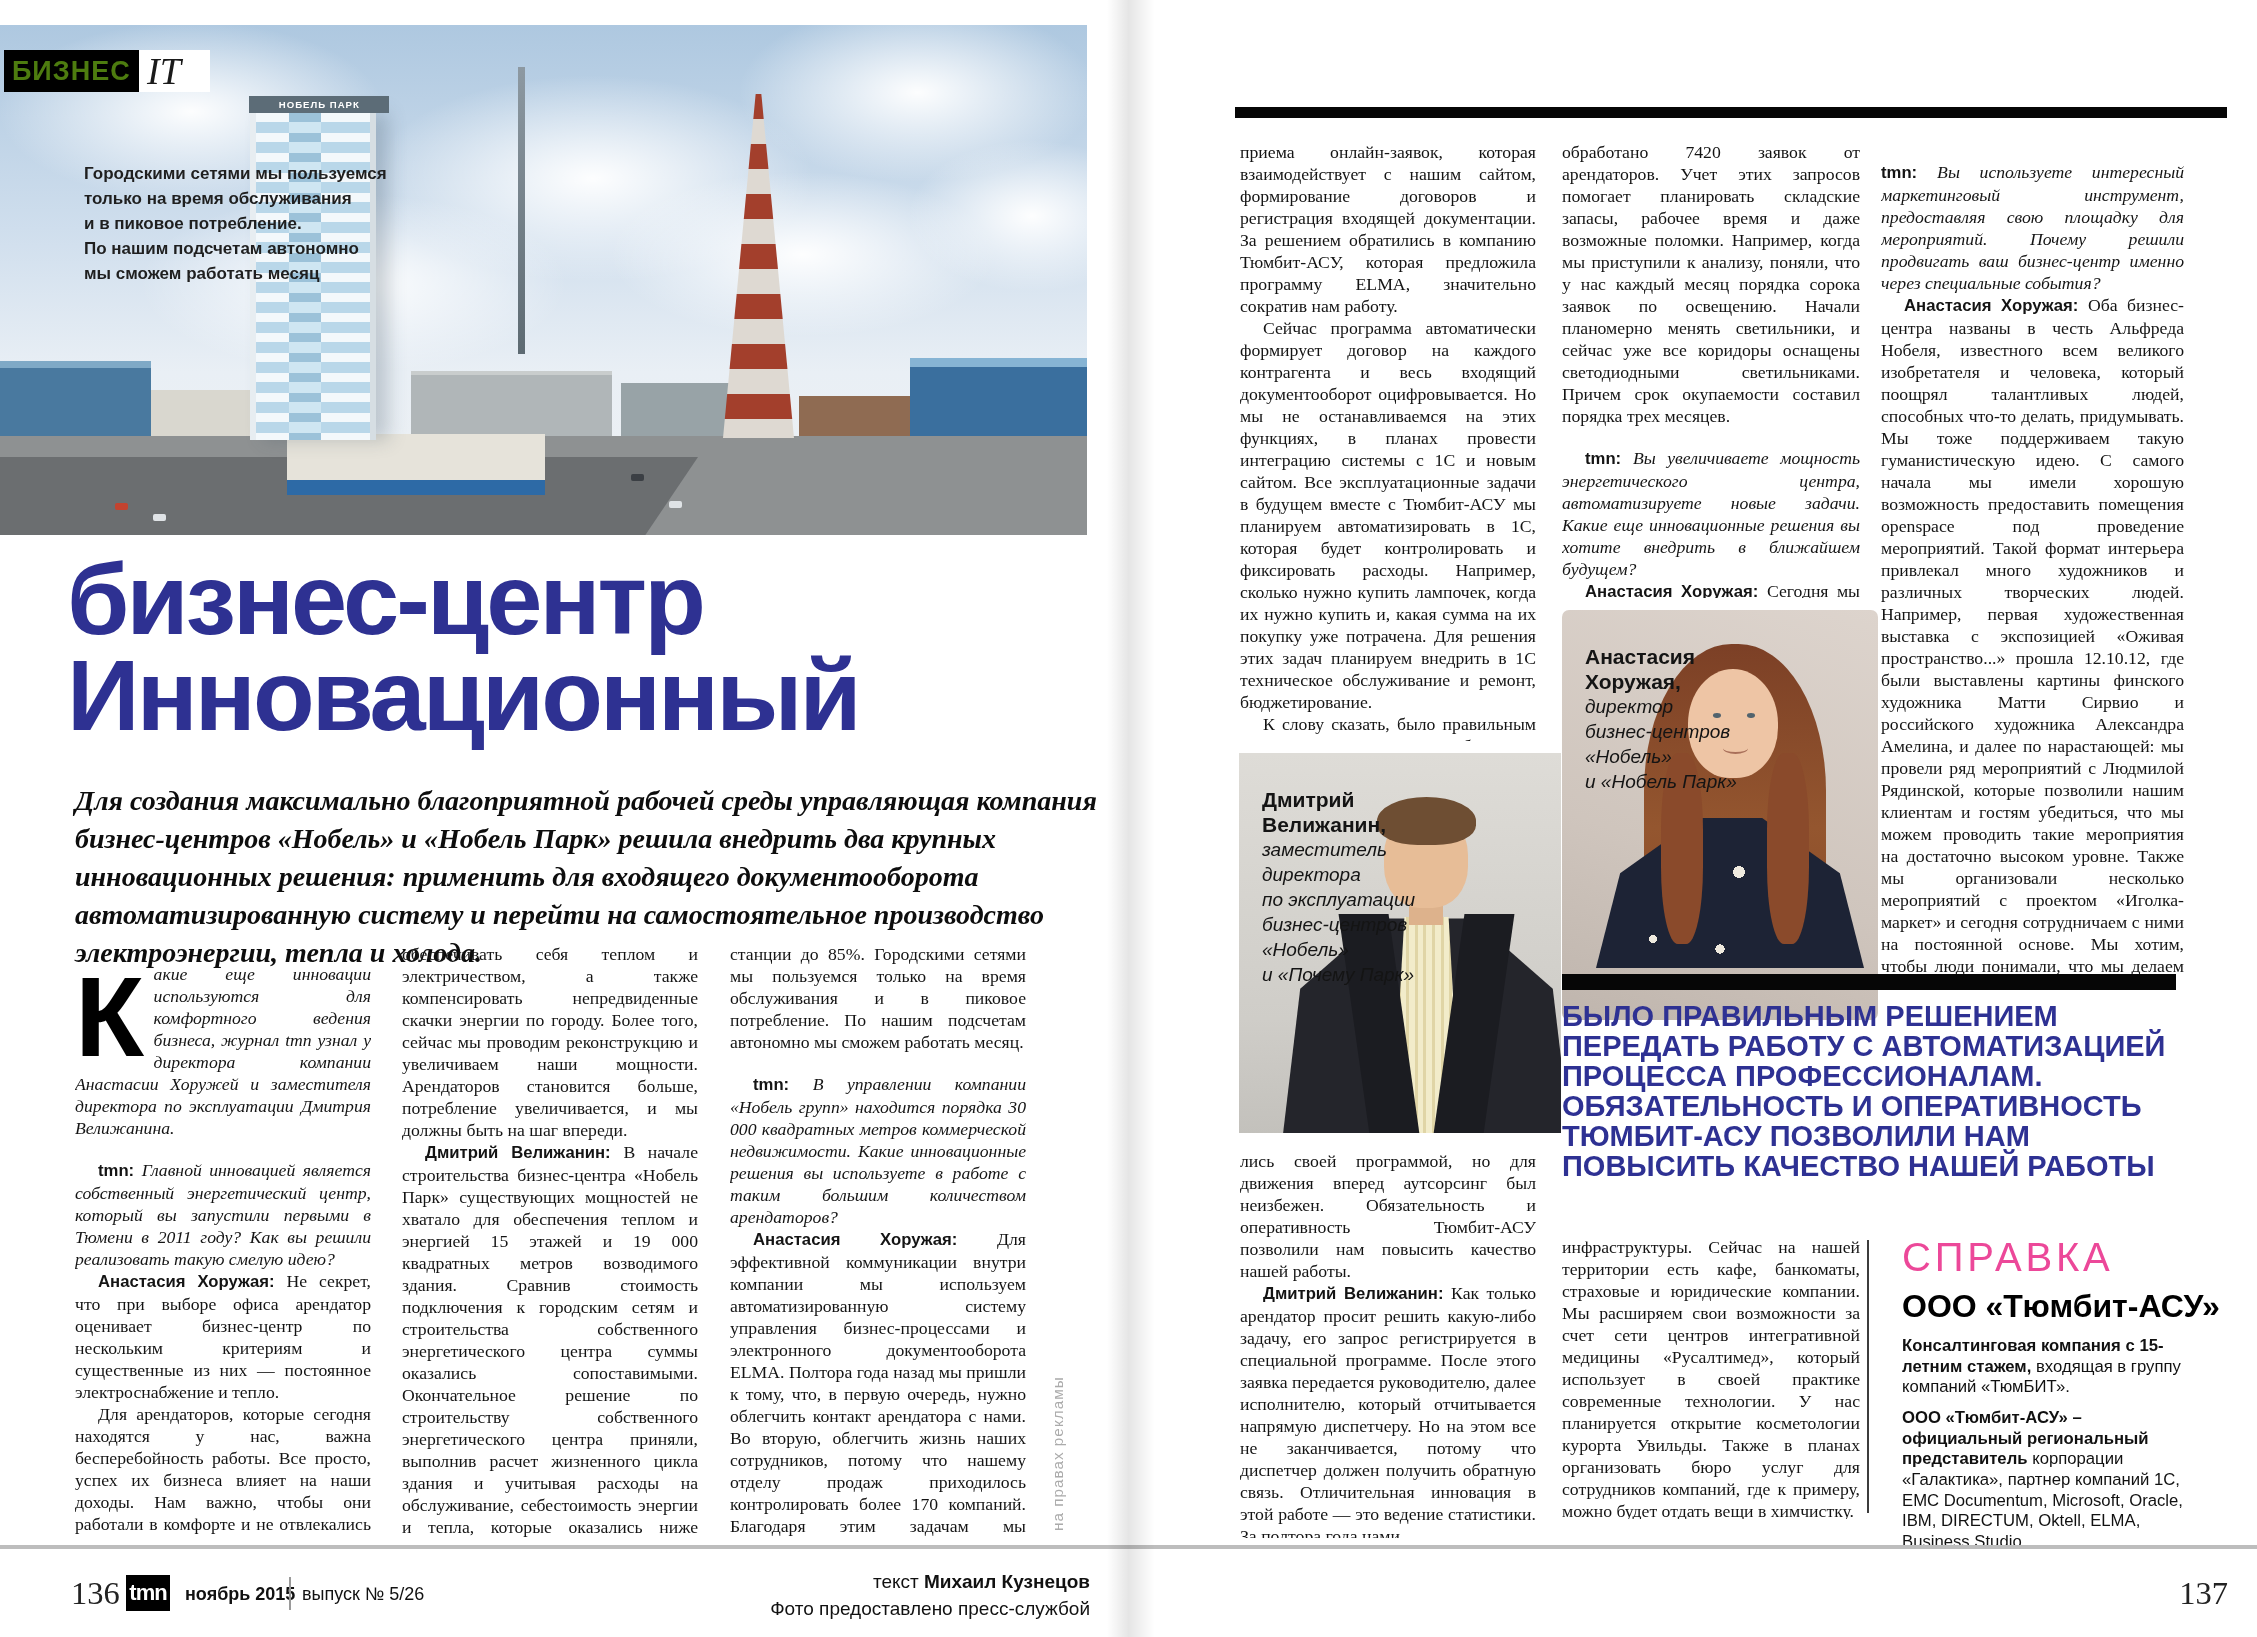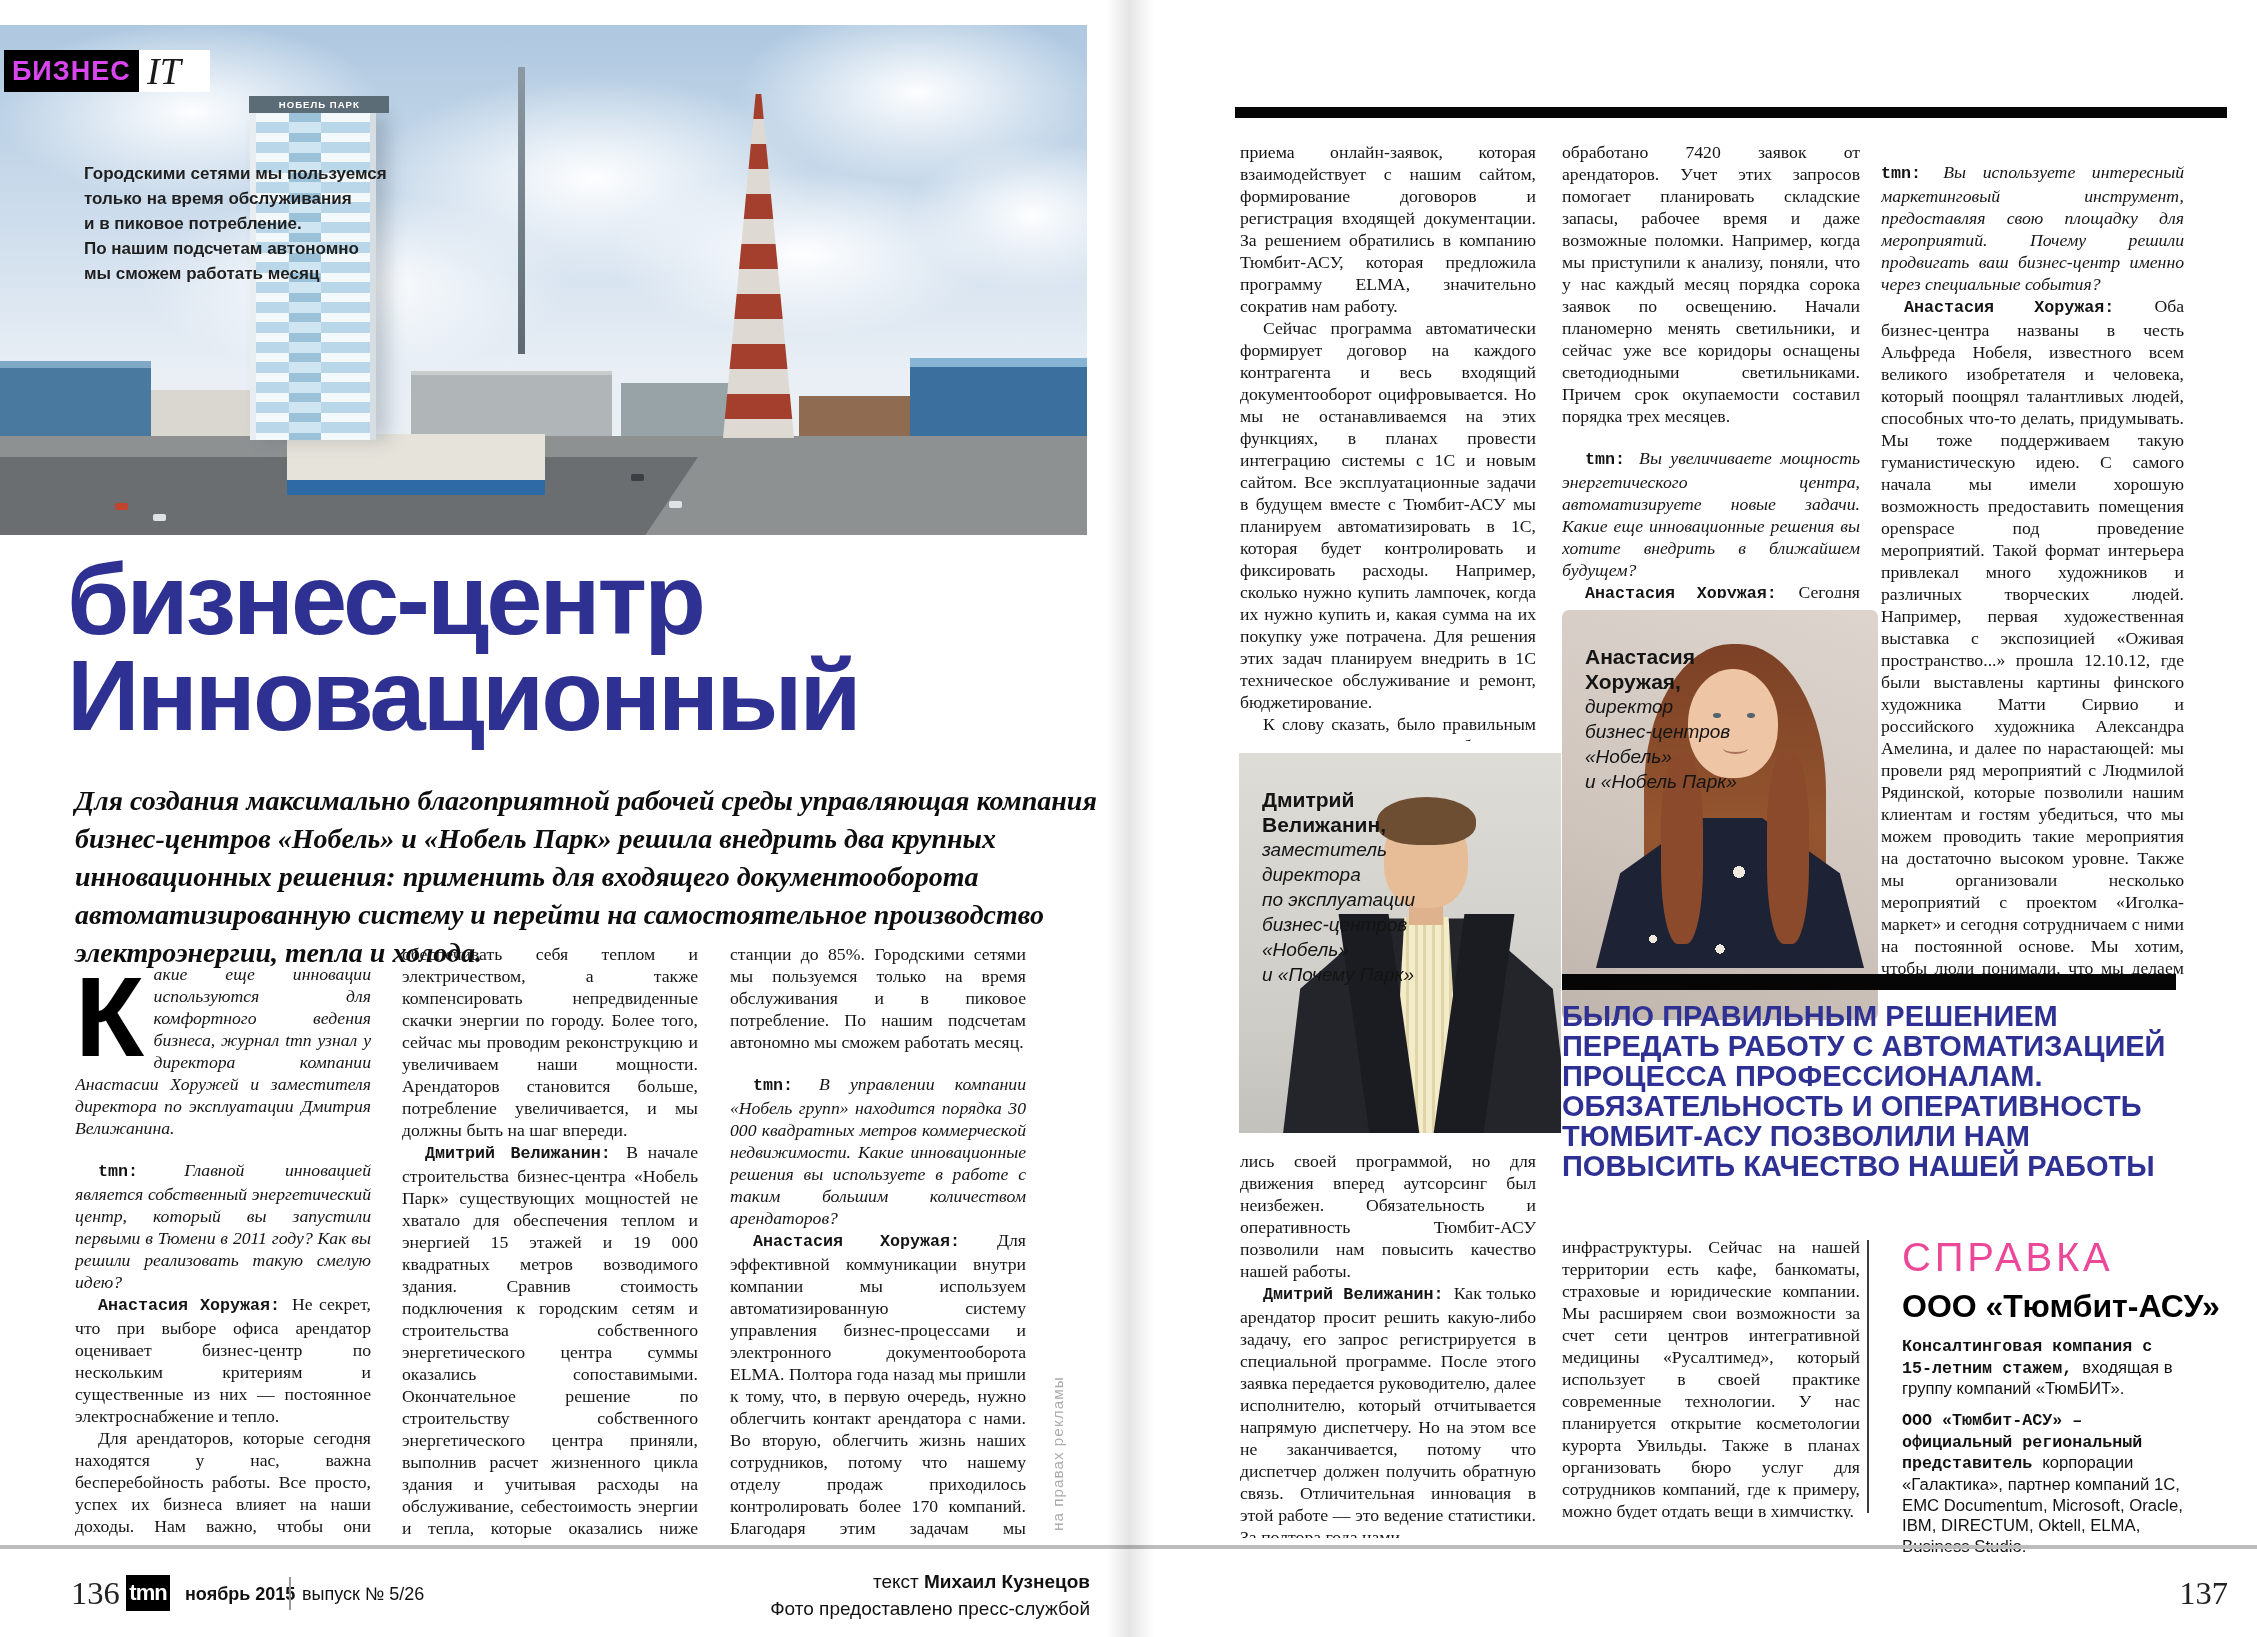--- a/index.html
+++ b/index.html
@@ -3,21 +3,21 @@
 <meta charset="utf-8">
 <style>
   html,body{margin:0;padding:0;background:#d9d9d9;}
   #stage{position:relative;width:2258px;height:1637px;background:#ffffff;overflow:hidden;
          font-family:"Liberation Serif",serif;color:#161616;}
   [data-name]{box-sizing:border-box;}
 
   
   .kicker-box{position:absolute;left:3.8px;top:50px;width:135px;height:42px;background:#000;
               display:flex;align-items:center;justify-content:center;z-index:30;}
-  .kicker-box span{color:#d946ef;font:bold 27px "Liberation Sans",sans-serif;letter-spacing:1px;}
+  .kicker-box span{color:#4d7c0f;font:bold 27px "Liberation Sans",sans-serif;letter-spacing:1px;}
   .kicker-it{position:absolute;left:139px;top:50px;width:71px;height:42px;background:#fff;z-index:30;
              display:flex;align-items:center;}
   .kicker-it span{font:italic 38px "Liberation Serif",serif;color:#1a1a1a;padding-left:8px;}
 
   
   .photo{position:absolute;left:0;top:25px;width:1087px;height:510px;overflow:hidden;
          background:linear-gradient(180deg,#aec8e0 0%,#cfdeed 40%,#e9eff5 68%,#eef1f3 100%);}
   .cloud{position:absolute;background:radial-gradient(closest-side,rgba(255,255,255,.97),rgba(255,255,255,0) 72%);}
   .c1{left:-76px;top:-38px;width:535px;height:249px;}
   .c2{left:287px;top:9.6px;width:612px;height:287px;}
@@ -61,21 +61,21 @@
          letter-spacing:-2.9px;color:#2e3192;z-index:6;}
   .lede{position:absolute;left:75px;top:782px;width:1028px;
         font:bold italic 28px/38px "Liberation Serif",serif;color:#0d0d0d;}
 
   
   .col{position:absolute;width:296px;font:17.7px/22px "Liberation Serif",serif;color:#141414;
        text-align:justify;overflow:hidden;}
   .para{margin:0;}
   .para.ind{text-indent:23px;}
   .para.q{font-style:italic;margin-top:20px;}
-  .lead{font-family:Liberation Mono, monospace;font-weight:bold;font-style:normal;font-size:16.7px;}
+  .lead{font-family:Liberation Sans, sans-serif;font-weight:bold;font-style:normal;font-size:16.7px;}
   .dropcap{float:left;font:bold 113px/0.82em "Liberation Sans",sans-serif;color:#000;
            padding:7.6px 9.6px 0 0;}
   .colL1{left:75px;top:943px;height:596px;}
   .colL2{left:402px;top:943px;height:596px;}
   .colL3{left:730px;top:943px;height:596px;}
   .colRA{left:1240px;top:141px;height:600px;}
   .colRA2{left:1240px;top:1150px;height:388px;}
   .colRB{left:1562px;top:141px;width:298px;height:457px;}
   .colRB2{left:1562px;top:1236px;width:298px;height:283px;}
   .colRC{left:1881px;top:141px;width:303px;height:834px;}

